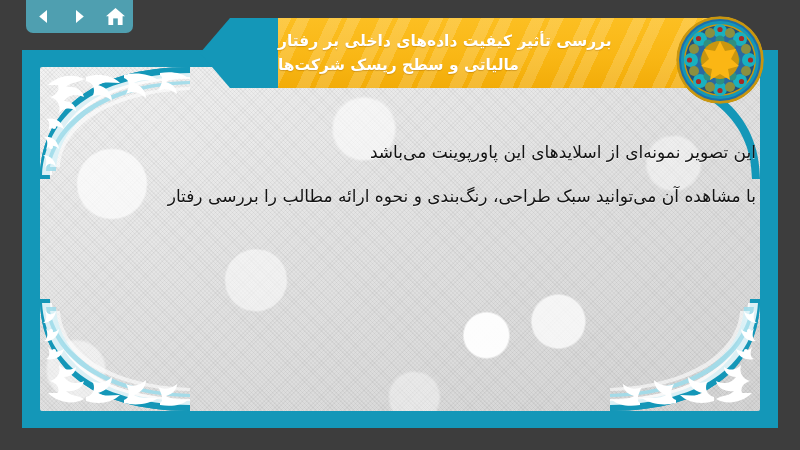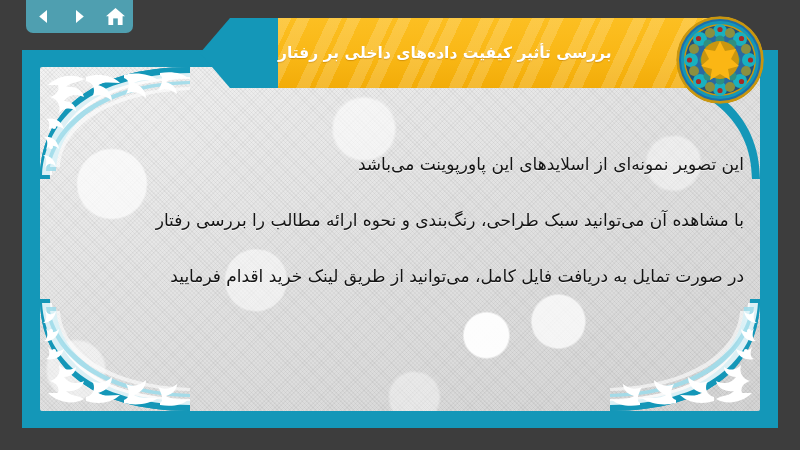--- a/index.html
+++ b/index.html
@@ -79,21 +79,21 @@
   }
   .medallion svg{display:block;border-radius:50%;}
 
   
   .body-text{
     position:absolute;left:60px;top:128px;width:700px;
     direction:rtl;text-align:right;
     color:#131313;font-size:17px;line-height:40px;
     text-shadow:0 1px 0 rgba(255,255,255,.55);
   }
-  .body-text p{margin:16px;white-space:nowrap;}
+  .body-text p{margin:4px;white-space:nowrap;}
 </style>
 </head>
 <body>
 
 <div class="stage">
 
   <div class="navbar">
     <div class="nav-btn">
       <span>
         <svg width="17" height="17" viewBox="0 0 17 17">
@@ -205,20 +205,21 @@
 
   <div class="banner">
     <div class="ribbon-tail">
       <svg width="86" height="70" viewBox="0 0 86 70">
         <path d="M86,0 L30,0 L0,35 L30,70 L86,70 Z" fill="#1497b8"></path>
       </svg>
     </div>
     <div class="ribbon-body"></div>
     <div class="banner-title">
       <span>بررسی تأثیر کیفیت داده‌های داخلی بر رفتار</span>
+      <span>مالیاتی و سطح ریسک شرکت‌ها</span>
     </div>
   </div>
 
   <div class="medallion">
     <svg width="88" height="88" viewBox="0 0 88 88">
       <circle cx="44" cy="44" r="43" fill="#c9960f"></circle>
       <circle cx="44" cy="44" r="41" fill="#1d6fa8"></circle>
       <circle cx="44" cy="44" r="39" fill="#1497b8"></circle>
       <circle cx="44" cy="44" r="36" fill="#c9960f"></circle>
       <circle cx="44" cy="44" r="34.5" fill="#20527e"></circle>
@@ -267,16 +268,15 @@
         <circle cx="44" cy="44" r="19" fill="#c9960f"></circle>
         <path d="M44,25 L49,35 L60,33 L55,43 L63,50 L52,53 L54,64 L44,58 L34,64 L36,53 L25,50 L33,43 L28,33 L39,35 Z" fill="#fbb614"></path>
       </g>
       <circle cx="44" cy="44" r="43" fill="none" stroke="#c9960f" stroke-width="1.5"></circle>
     </svg>
   </div>
 
   <div class="body-text">
     <p>این تصویر نمونه‌ای از اسلایدهای این پاورپوینت می‌باشد</p>
     <p>با مشاهده آن می‌توانید سبک طراحی، رنگ‌بندی و نحوه ارائه مطالب را بررسی رفتار</p>
-    <p>در صورت تمایل به دریافت فایل کامل، می‌توانید از طریق لینک خرید اقدام فرمایید</p>
   </div>
 
 </div>
 
 </body></html>

